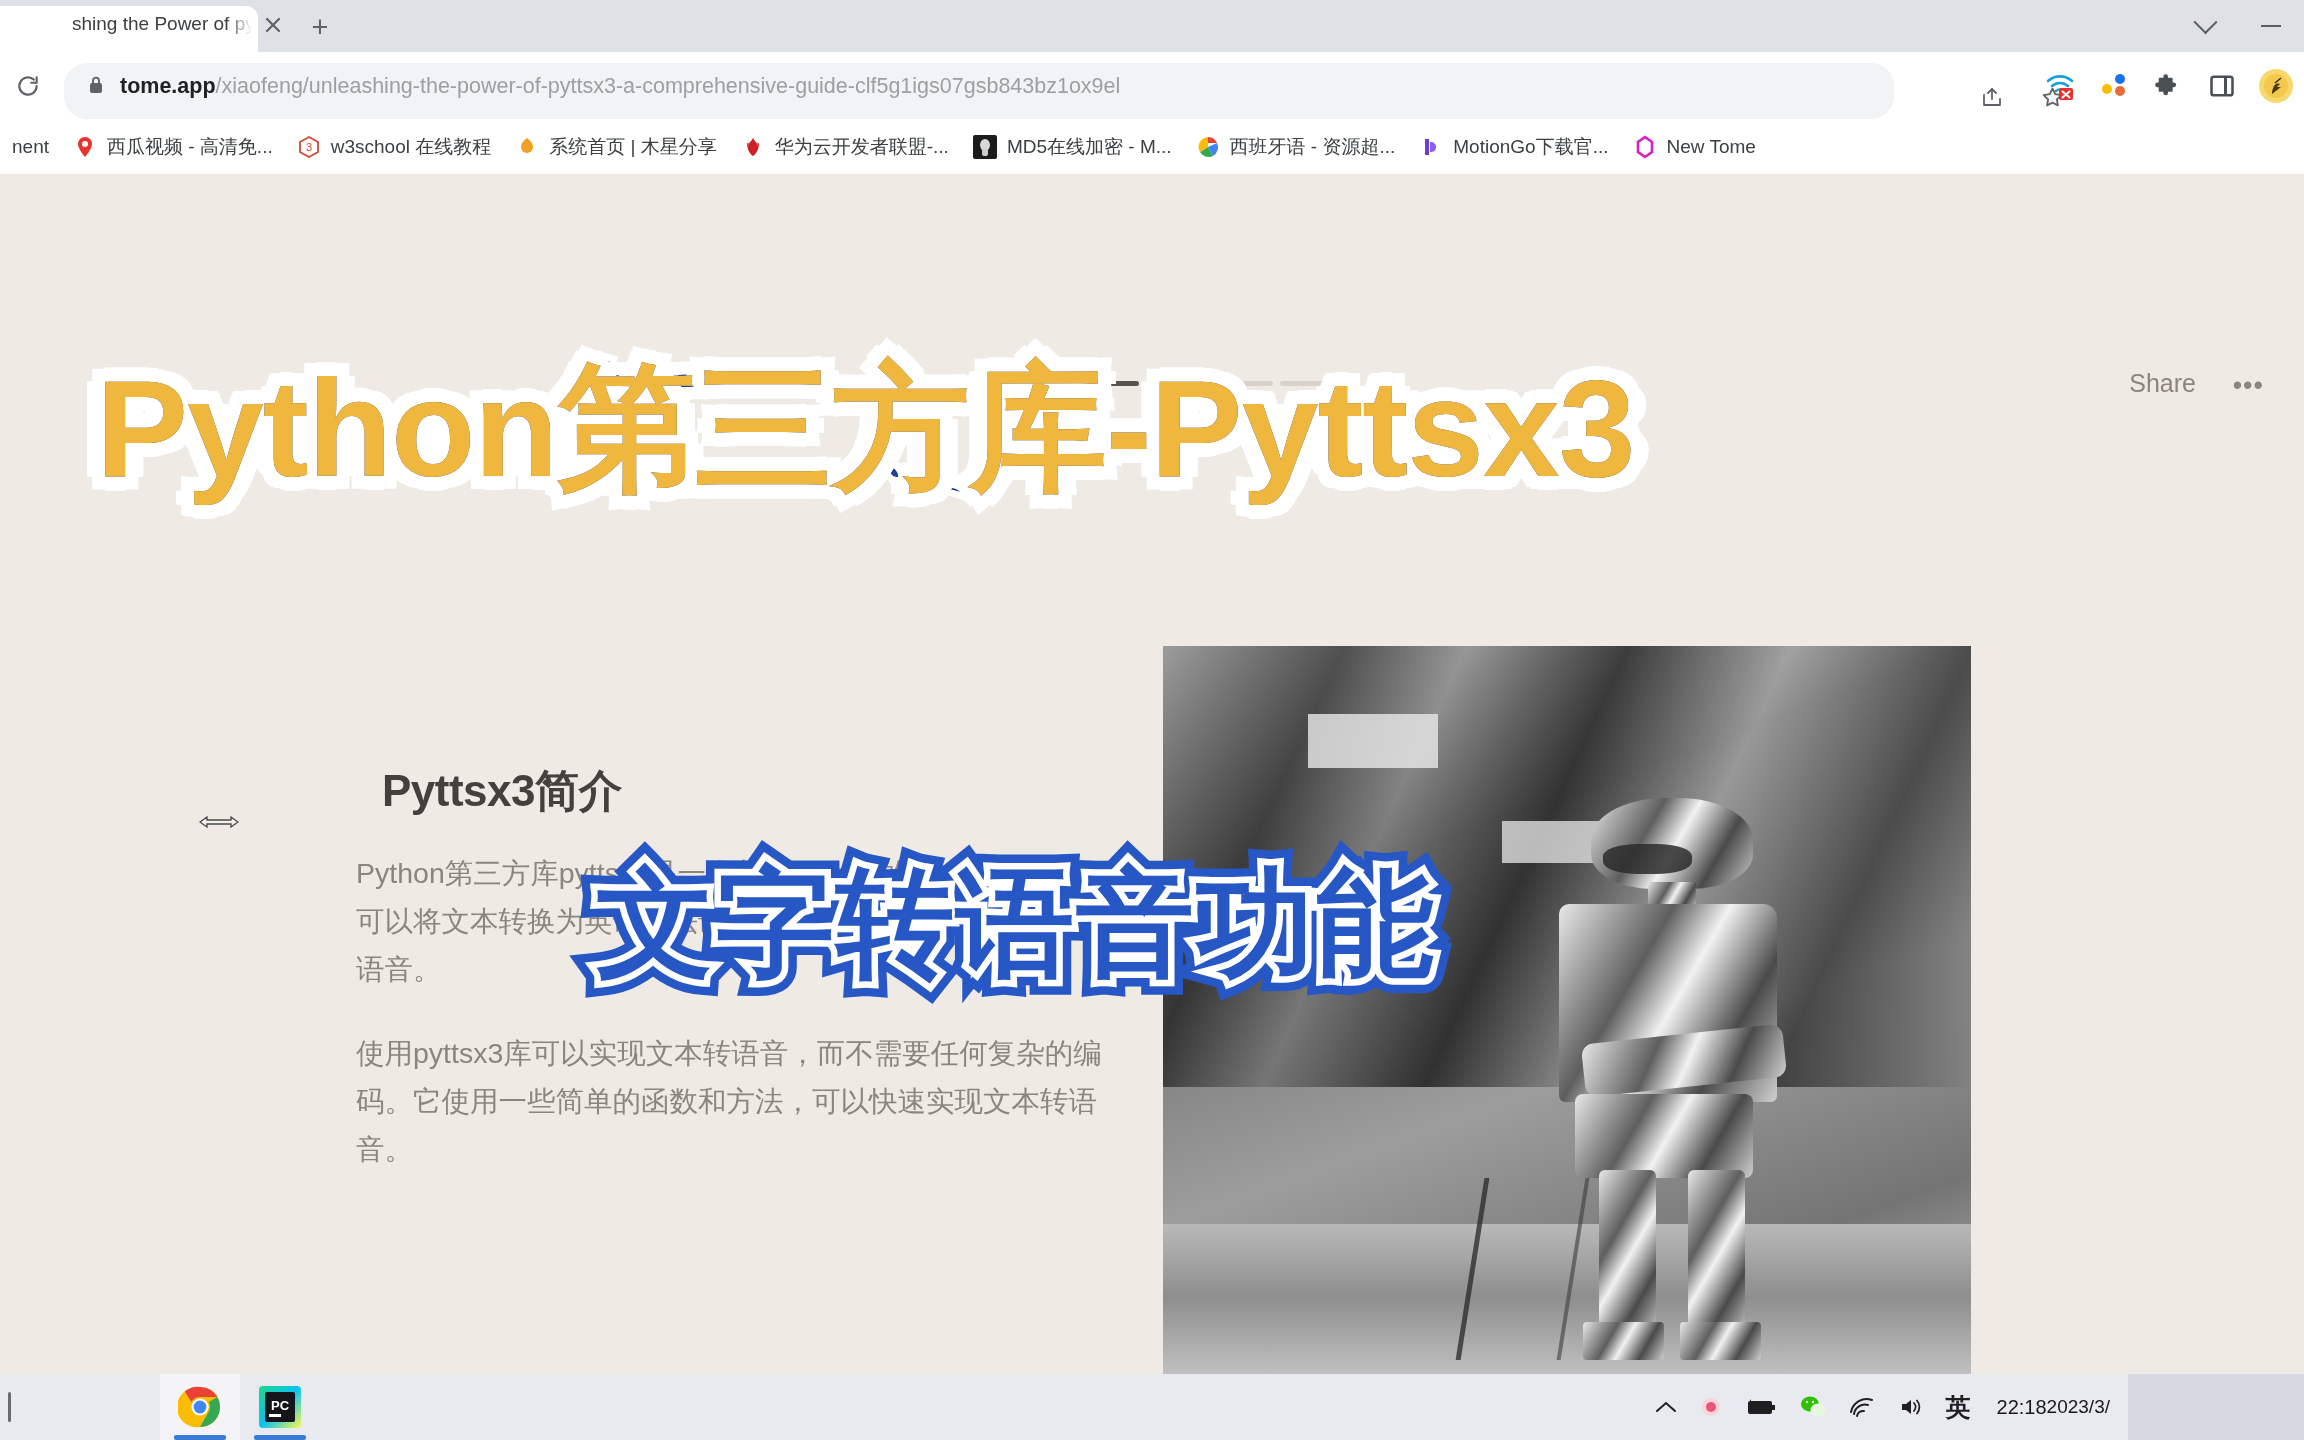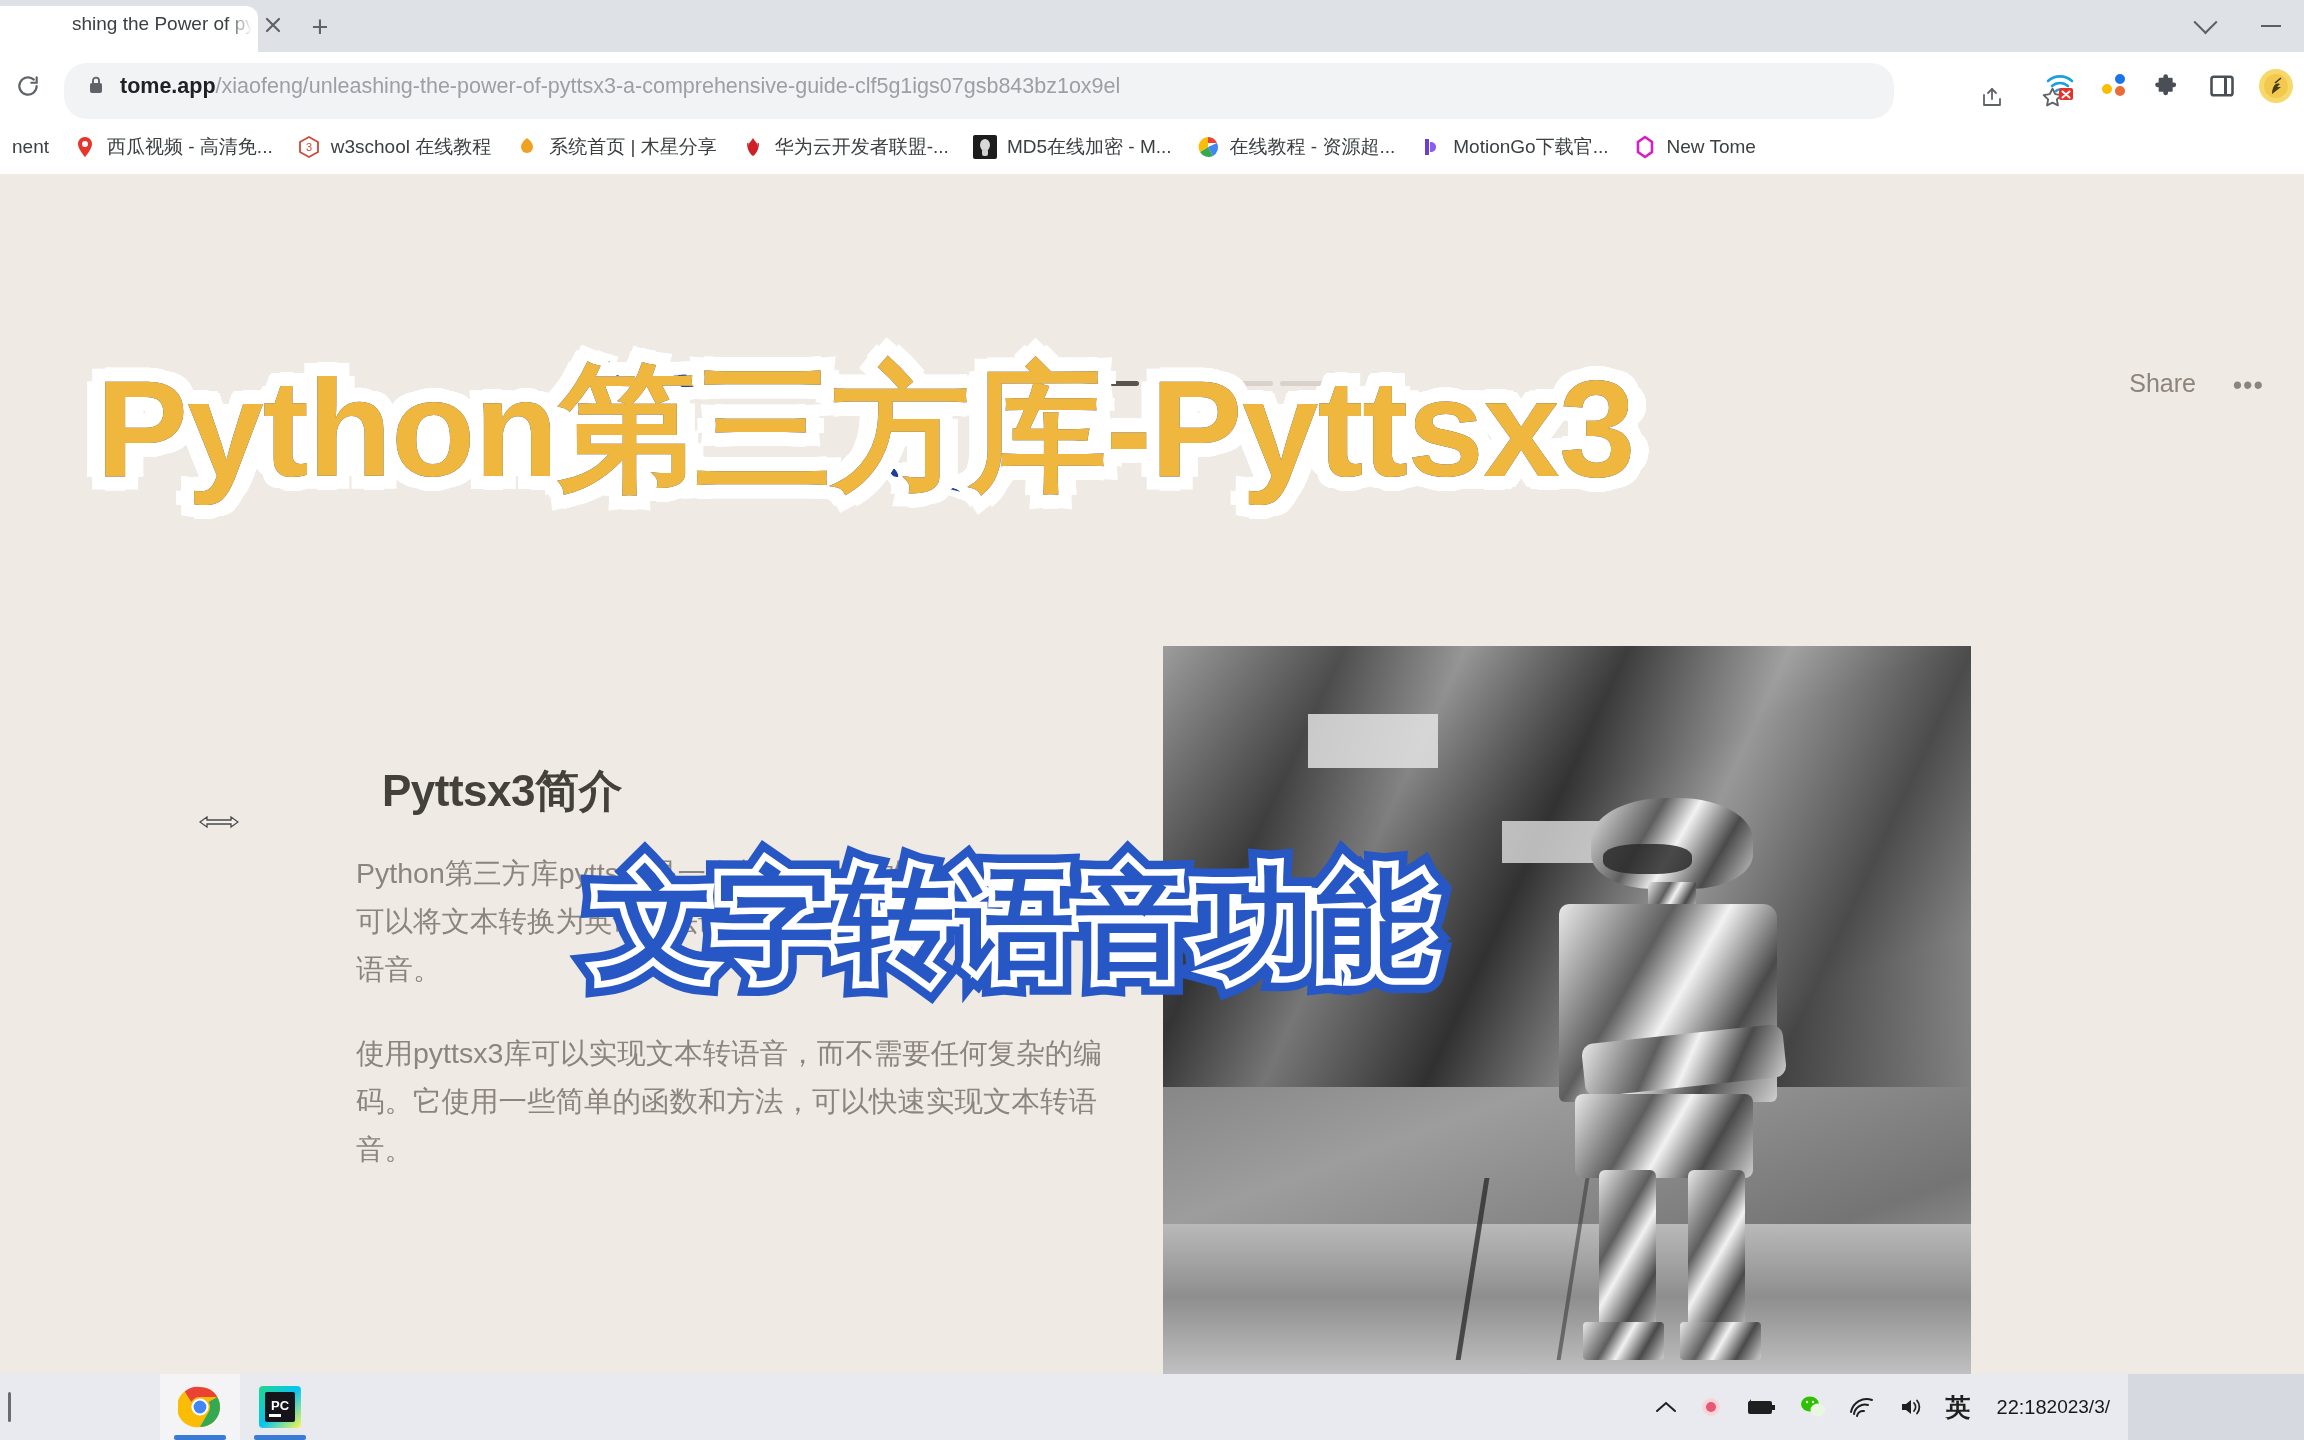--- a/index.html
+++ b/index.html
@@ -366,21 +366,21 @@
     </div>
     <div class="bm">
       <span class="bm-ico">
         <svg width="24" height="24" viewBox="0 0 24 24">
           <path d="M12 2a10 10 0 0 1 9 6H12z" fill="#ea4335"></path>
           <path d="M21 8a10 10 0 0 1-4 13l-5-9z" fill="#4285f4"></path>
           <path d="M17 21a10 10 0 0 1-13-4l8-5z" fill="#34a853"></path>
           <path d="M4 17A10 10 0 0 1 12 2v10z" fill="#fbbc05"></path>
         </svg>
       </span>
-      <span class="bm-label">在线教程 - 资源超...</span>
+      <span class="bm-label">西班牙语 - 资源超...</span>
     </div>
     <div class="bm">
       <span class="bm-ico">
         <svg width="24" height="24" viewBox="0 0 24 24">
             <path d="M6 4h4v16H6z" fill="#6c3fd4"></path>
             <path d="M11 7c4 0 6 2 6 5s-2 5-6 5z" fill="#8a5cf0"></path>
           </svg>
       </span>
       <span class="bm-label">MotionGo下载官...</span>
     </div>

